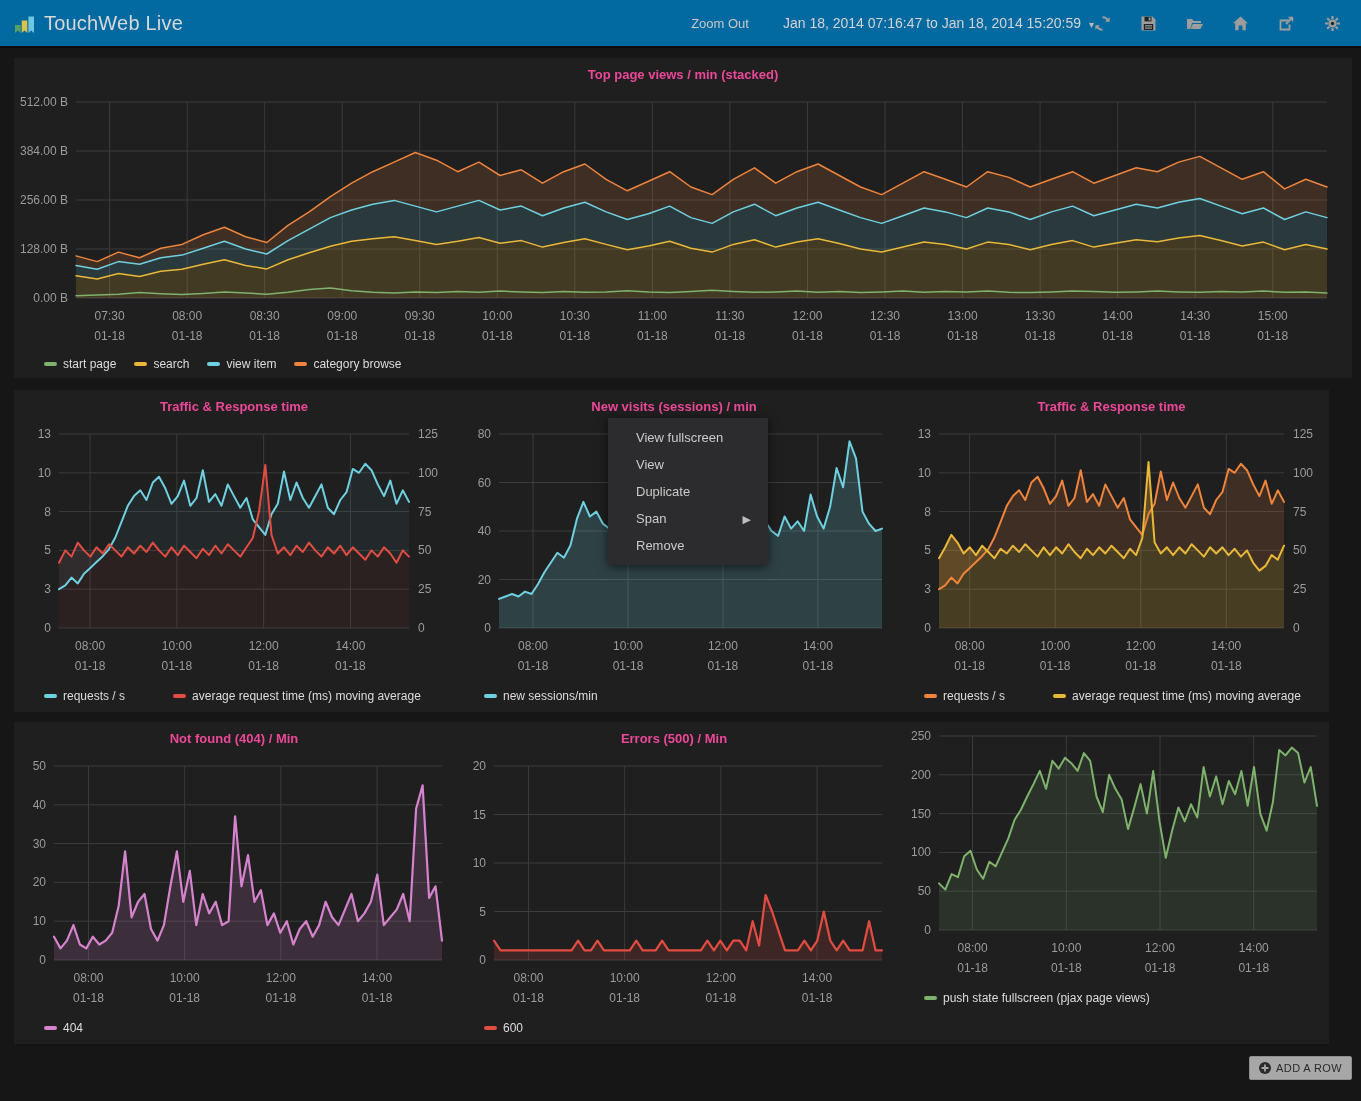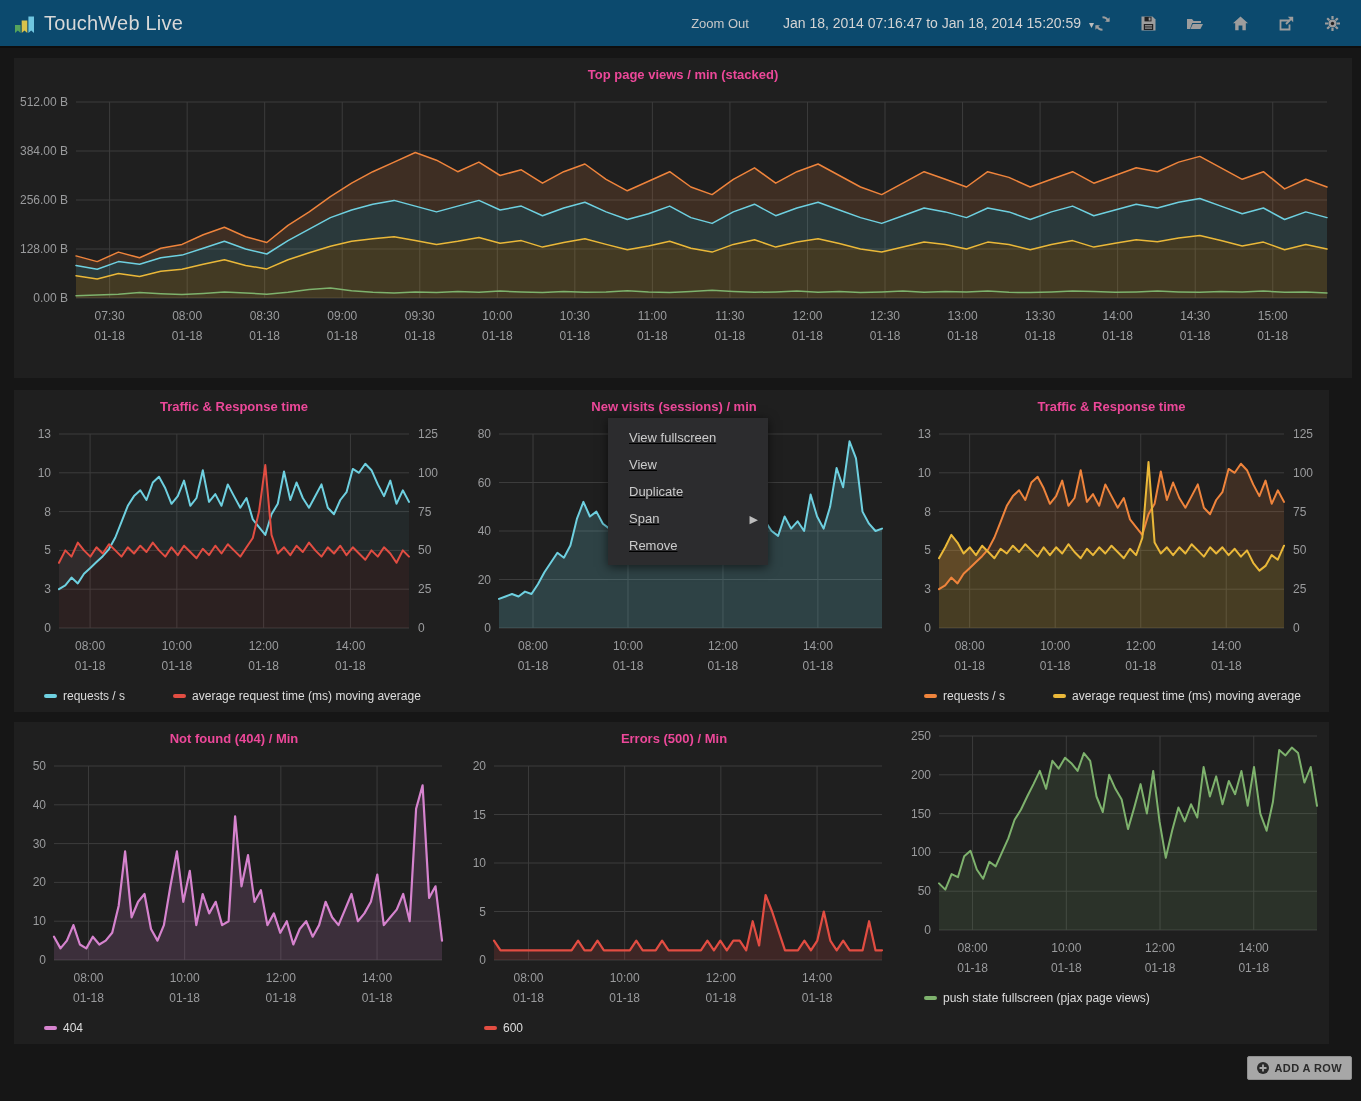--- a/index.html
+++ b/index.html
@@ -1,21 +1,21 @@
 <!DOCTYPE html>
 <html><head>
 <meta charset="utf-8">
 <style>
   * { margin:0; padding:0; box-sizing:border-box; }
   html,body { background:#131313; }
   body { font-family:"Liberation Sans", sans-serif; }
   #app { position:relative; width:1361px; height:1101px; background:#161616; overflow:hidden; }
 
   
-  .navbar { height:48px; background:#0c4a6e; border-bottom:2px solid #0e0e0e;
+  .navbar { height:48px; background:#0369a1; border-bottom:2px solid #0e0e0e;
             display:flex; align-items:center; padding:0 20px 0 14px;justify-content:space-between; }
   .brand { display:flex; align-items:center; gap:8px; }
   .brand-title { font-size:20px; color:#d8d8d8; letter-spacing:0.2px; }
   .nav-right { margin-left:auto; display:flex; align-items:center; }
   .zoom-out { font-size:13px; color:#c8c8c8; cursor:pointer; margin-right:34px; }
   .time-range { font-size:14px; color:#d4d4d4; cursor:pointer; }
   .time-range .caret { font-size:10px; color:#bdbdbd; margin-left:4px; }
   .nav-icons { display:flex; align-items:center; gap:29px; }
   .nav-icon { width:17px; height:17px; cursor:pointer; display:inline-flex; }
   .nav-icon svg { width:17px; height:17px; fill:#9d9d9d; stroke:#9d9d9d; }
@@ -32,29 +32,29 @@
   .chart-region { position:relative; height:262px; }
   .chart-region svg { display:block; }
   .legend { display:flex; align-items:center; padding-left:30px; gap:18px; height:28px; }
   .legend.wide-gap { gap:48px; }
   .legend-item { display:flex; align-items:center; gap:6px; cursor:pointer; }
   .legend-swatch { width:13px; height:4px; border-radius:2px; }
   .legend-label { font-size:12px; color:#dcdcdc; }
 
   
   .ctx-menu { position:absolute; left:608px; top:418px; width:160px; background:#2c2c2e;
-              box-shadow:0 2px 10px rgba(0,0,0,0.6); z-index:50; padding:6px 0;text-decoration:underline; }
+              box-shadow:0 2px 10px rgba(0,0,0,0.6); z-index:50; padding:6px 7px; }
   .ctx-item { position:relative; padding:6px 14px 6px 21px; font-size:13px; color:#cbcbcb;
               cursor:pointer; line-height:15px; }
   .ctx-item .sub-arrow { position:absolute; right:10px; top:7px; font-size:11px; color:#bdbdbd; }
 
   
   .add-row-bar { display:flex; justify-content:flex-end; padding:2px 0 0 0; }
   .add-row-btn { display:inline-flex; align-items:center; gap:5px; background:#a7a7a7;
-                 color:#2b2b2b; font-size:11px; font-weight:bold; letter-spacing:0.4px;
+                 color:#2b2b2b; font-size:11px; font-weight:normal; letter-spacing:0.4px;
                  padding:5px 9px; border-radius:2px; cursor:pointer; border:1px solid #8f8f8f; }
   .add-row-btn svg { width:12px; height:12px; }
 </style>
 </head>
 <body>
 
 <div id="app">
 
   <div class="navbar">
     <div class="brand">
@@ -188,20 +188,38 @@
               <text x="1258.7210743801652" y="252" fill="#9a9b9d" font-size="12" text-anchor="middle">01-18</text>
               <path d="M62.0,187.8L83.2,190.9L104.4,185.5L125.6,188.6L146.8,183.2L168.0,181.3L189.2,176.3L210.4,171.7L231.6,177.5L252.8,180.9L274.0,171.7L295.2,164.8L316.4,158.3L337.6,153.3L358.8,150.7L380.1,148.8L401.3,152.6L422.5,156.4L443.7,153.3L464.9,149.5L486.1,155.3L507.3,152.6L528.5,159.1L549.7,154.5L570.9,150.7L592.1,156.4L613.3,161.8L634.5,157.9L655.7,153.3L676.9,160.2L698.1,164.1L719.3,156.4L740.5,151.8L761.7,159.1L782.9,154.1L804.1,150.7L825.3,155.6L846.5,161.0L867.7,164.1L888.9,159.1L910.1,154.1L931.3,156.4L952.5,161.0L973.7,154.1L994.9,156.4L1016.2,161.8L1037.4,156.4L1058.6,152.6L1079.8,159.1L1101.0,155.3L1122.2,151.8L1143.4,153.7L1164.6,149.9L1185.8,147.6L1207.0,152.6L1228.2,157.9L1249.4,154.1L1270.6,161.8L1291.8,156.4L1313.0,161.0L1313,210L62,210Z" fill="#EAB839" fill-opacity="0.18" stroke="none"></path>
               <path d="M62.0,177.5L83.2,181.3L104.4,173.6L125.6,176.3L146.8,169.8L168.0,167.1L189.2,160.2L210.4,153.3L231.6,161.0L252.8,166.0L274.0,152.6L295.2,141.1L316.4,129.6L337.6,122.0L358.8,116.2L380.1,112.4L401.3,118.1L422.5,123.9L443.7,118.1L464.9,112.4L486.1,122.0L507.3,118.1L528.5,127.7L549.7,120.0L570.9,114.3L592.1,123.9L613.3,131.5L634.5,125.8L655.7,118.1L676.9,129.6L698.1,135.4L719.3,123.9L740.5,116.2L761.7,127.7L782.9,120.0L804.1,114.3L825.3,122.0L846.5,129.6L867.7,135.4L888.9,127.7L910.1,120.0L931.3,123.9L952.5,129.6L973.7,120.0L994.9,123.9L1016.2,131.5L1037.4,123.9L1058.6,118.1L1079.8,127.7L1101.0,122.0L1122.2,116.2L1143.4,120.0L1164.6,114.3L1185.8,110.5L1207.0,118.1L1228.2,125.8L1249.4,120.0L1270.6,131.5L1291.8,123.9L1313.0,129.6L1313.0,161.0L1291.8,156.4L1270.6,161.8L1249.4,154.1L1228.2,157.9L1207.0,152.6L1185.8,147.6L1164.6,149.9L1143.4,153.7L1122.2,151.8L1101.0,155.3L1079.8,159.1L1058.6,152.6L1037.4,156.4L1016.2,161.8L994.9,156.4L973.7,154.1L952.5,161.0L931.3,156.4L910.1,154.1L888.9,159.1L867.7,164.1L846.5,161.0L825.3,155.6L804.1,150.7L782.9,154.1L761.7,159.1L740.5,151.8L719.3,156.4L698.1,164.1L676.9,160.2L655.7,153.3L634.5,157.9L613.3,161.8L592.1,156.4L570.9,150.7L549.7,154.5L528.5,159.1L507.3,152.6L486.1,155.3L464.9,149.5L443.7,153.3L422.5,156.4L401.3,152.6L380.1,148.8L358.8,150.7L337.6,153.3L316.4,158.3L295.2,164.8L274.0,171.7L252.8,180.9L231.6,177.5L210.4,171.7L189.2,176.3L168.0,181.3L146.8,183.2L125.6,188.6L104.4,185.5L83.2,190.9L62.0,187.8Z" fill="#6ED0E0" fill-opacity="0.15" stroke="none"></path>
               <path d="M62.0,167.9L83.2,173.6L104.4,164.1L125.6,169.8L146.8,160.2L168.0,156.4L189.2,146.8L210.4,139.2L231.6,148.8L252.8,154.5L274.0,137.3L295.2,123.9L316.4,108.6L337.6,95.2L358.8,83.7L380.1,74.1L401.3,64.5L422.5,72.2L443.7,83.7L464.9,74.1L486.1,87.5L507.3,81.8L528.5,95.2L549.7,83.7L570.9,76.0L592.1,91.3L613.3,102.8L634.5,93.2L655.7,83.7L676.9,99.0L698.1,106.6L719.3,91.3L740.5,79.8L761.7,95.2L782.9,83.7L804.1,76.0L825.3,87.5L846.5,99.0L867.7,106.6L888.9,95.2L910.1,83.7L931.3,91.3L952.5,99.0L973.7,83.7L994.9,89.4L1016.2,99.0L1037.4,91.3L1058.6,83.7L1079.8,95.2L1101.0,87.5L1122.2,79.8L1143.4,83.7L1164.6,74.1L1185.8,68.4L1207.0,79.8L1228.2,91.3L1249.4,83.7L1270.6,100.9L1291.8,91.3L1313.0,99.0L1313.0,129.6L1291.8,123.9L1270.6,131.5L1249.4,120.0L1228.2,125.8L1207.0,118.1L1185.8,110.5L1164.6,114.3L1143.4,120.0L1122.2,116.2L1101.0,122.0L1079.8,127.7L1058.6,118.1L1037.4,123.9L1016.2,131.5L994.9,123.9L973.7,120.0L952.5,129.6L931.3,123.9L910.1,120.0L888.9,127.7L867.7,135.4L846.5,129.6L825.3,122.0L804.1,114.3L782.9,120.0L761.7,127.7L740.5,116.2L719.3,123.9L698.1,135.4L676.9,129.6L655.7,118.1L634.5,125.8L613.3,131.5L592.1,123.9L570.9,114.3L549.7,120.0L528.5,127.7L507.3,118.1L486.1,122.0L464.9,112.4L443.7,118.1L422.5,123.9L401.3,118.1L380.1,112.4L358.8,116.2L337.6,122.0L316.4,129.6L295.2,141.1L274.0,152.6L252.8,166.0L231.6,161.0L210.4,153.3L189.2,160.2L168.0,167.1L146.8,169.8L125.6,176.3L104.4,173.6L83.2,181.3L62.0,177.5Z" fill="#EF843C" fill-opacity="0.15" stroke="none"></path>
               <polyline points="62.0,207.7 83.2,206.9 104.4,206.2 125.6,204.6 146.8,205.8 168.0,206.6 189.2,205.4 210.4,203.9 231.6,205.0 252.8,206.2 274.0,204.3 295.2,201.6 316.4,200.0 337.6,202.7 358.8,204.3 380.1,205.0 401.3,203.9 422.5,204.6 443.7,203.5 464.9,204.3 486.1,203.1 507.3,203.9 528.5,204.6 549.7,203.5 570.9,204.3 592.1,203.9 613.3,202.7 634.5,203.9 655.7,204.6 676.9,203.5 698.1,202.3 719.3,203.5 740.5,204.3 761.7,203.9 782.9,203.1 804.1,204.3 825.3,203.5 846.5,204.6 867.7,203.9 888.9,203.1 910.1,204.3 931.3,203.5 952.5,203.9 973.7,203.1 994.9,204.3 1016.2,204.6 1037.4,203.9 1058.6,203.1 1079.8,203.5 1101.0,204.3 1122.2,203.9 1143.4,203.1 1164.6,203.9 1185.8,204.3 1207.0,203.5 1228.2,203.9 1249.4,203.1 1270.6,204.3 1291.8,203.9 1313.0,205.0" fill="none" stroke="#7EB26D" stroke-width="1.5" stroke-linejoin="round" stroke-linecap="round"></polyline>
               <polyline points="62.0,187.8 83.2,190.9 104.4,185.5 125.6,188.6 146.8,183.2 168.0,181.3 189.2,176.3 210.4,171.7 231.6,177.5 252.8,180.9 274.0,171.7 295.2,164.8 316.4,158.3 337.6,153.3 358.8,150.7 380.1,148.8 401.3,152.6 422.5,156.4 443.7,153.3 464.9,149.5 486.1,155.3 507.3,152.6 528.5,159.1 549.7,154.5 570.9,150.7 592.1,156.4 613.3,161.8 634.5,157.9 655.7,153.3 676.9,160.2 698.1,164.1 719.3,156.4 740.5,151.8 761.7,159.1 782.9,154.1 804.1,150.7 825.3,155.6 846.5,161.0 867.7,164.1 888.9,159.1 910.1,154.1 931.3,156.4 952.5,161.0 973.7,154.1 994.9,156.4 1016.2,161.8 1037.4,156.4 1058.6,152.6 1079.8,159.1 1101.0,155.3 1122.2,151.8 1143.4,153.7 1164.6,149.9 1185.8,147.6 1207.0,152.6 1228.2,157.9 1249.4,154.1 1270.6,161.8 1291.8,156.4 1313.0,161.0" fill="none" stroke="#EAB839" stroke-width="1.5" stroke-linejoin="round" stroke-linecap="round"></polyline>
               <polyline points="62.0,177.5 83.2,181.3 104.4,173.6 125.6,176.3 146.8,169.8 168.0,167.1 189.2,160.2 210.4,153.3 231.6,161.0 252.8,166.0 274.0,152.6 295.2,141.1 316.4,129.6 337.6,122.0 358.8,116.2 380.1,112.4 401.3,118.1 422.5,123.9 443.7,118.1 464.9,112.4 486.1,122.0 507.3,118.1 528.5,127.7 549.7,120.0 570.9,114.3 592.1,123.9 613.3,131.5 634.5,125.8 655.7,118.1 676.9,129.6 698.1,135.4 719.3,123.9 740.5,116.2 761.7,127.7 782.9,120.0 804.1,114.3 825.3,122.0 846.5,129.6 867.7,135.4 888.9,127.7 910.1,120.0 931.3,123.9 952.5,129.6 973.7,120.0 994.9,123.9 1016.2,131.5 1037.4,123.9 1058.6,118.1 1079.8,127.7 1101.0,122.0 1122.2,116.2 1143.4,120.0 1164.6,114.3 1185.8,110.5 1207.0,118.1 1228.2,125.8 1249.4,120.0 1270.6,131.5 1291.8,123.9 1313.0,129.6" fill="none" stroke="#6ED0E0" stroke-width="1.5" stroke-linejoin="round" stroke-linecap="round"></polyline>
               <polyline points="62.0,167.9 83.2,173.6 104.4,164.1 125.6,169.8 146.8,160.2 168.0,156.4 189.2,146.8 210.4,139.2 231.6,148.8 252.8,154.5 274.0,137.3 295.2,123.9 316.4,108.6 337.6,95.2 358.8,83.7 380.1,74.1 401.3,64.5 422.5,72.2 443.7,83.7 464.9,74.1 486.1,87.5 507.3,81.8 528.5,95.2 549.7,83.7 570.9,76.0 592.1,91.3 613.3,102.8 634.5,93.2 655.7,83.7 676.9,99.0 698.1,106.6 719.3,91.3 740.5,79.8 761.7,95.2 782.9,83.7 804.1,76.0 825.3,87.5 846.5,99.0 867.7,106.6 888.9,95.2 910.1,83.7 931.3,91.3 952.5,99.0 973.7,83.7 994.9,89.4 1016.2,99.0 1037.4,91.3 1058.6,83.7 1079.8,95.2 1101.0,87.5 1122.2,79.8 1143.4,83.7 1164.6,74.1 1185.8,68.4 1207.0,79.8 1228.2,91.3 1249.4,83.7 1270.6,100.9 1291.8,91.3 1313.0,99.0" fill="none" stroke="#EF843C" stroke-width="1.5" stroke-linejoin="round" stroke-linecap="round"></polyline>
             </svg>
           </div>
+        <div class="legend">
+            <span class="legend-item">
+              <span class="legend-swatch" style="background: rgb(126, 178, 109);"></span>
+              <span class="legend-label">start page</span>
+            </span>
+            <span class="legend-item">
+              <span class="legend-swatch" style="background: rgb(234, 184, 57);"></span>
+              <span class="legend-label">search</span>
+            </span>
+            <span class="legend-item">
+              <span class="legend-swatch" style="background: rgb(110, 208, 224);"></span>
+              <span class="legend-label">view item</span>
+            </span>
+            <span class="legend-item">
+              <span class="legend-swatch" style="background: rgb(239, 132, 60);"></span>
+              <span class="legend-label">category browse</span>
+            </span>
+          </div>
       </div>
     </div>
 
     <div class="grid3">
       <div class="panel small">
         <div class="panel-title">Traffic &amp; Response time</div>
         <div class="chart-region">
             <svg width="440" height="262">
               <line x1="45" y1="208" x2="395" y2="208" stroke="#3c3c3c" stroke-width="1"></line>
               <text x="37" y="212" fill="#9a9b9d" font-size="12" text-anchor="end">0</text>
@@ -273,20 +291,26 @@
               <line x1="268.944214876033" y1="14" x2="268.944214876033" y2="208" stroke="#3c3c3c" stroke-width="1"></line>
               <text x="268.944214876033" y="230" fill="#9a9b9d" font-size="12" text-anchor="middle">12:00</text>
               <text x="268.944214876033" y="250" fill="#9a9b9d" font-size="12" text-anchor="middle">01-18</text>
               <line x1="363.9028925619835" y1="14" x2="363.9028925619835" y2="208" stroke="#3c3c3c" stroke-width="1"></line>
               <text x="363.9028925619835" y="230" fill="#9a9b9d" font-size="12" text-anchor="middle">14:00</text>
               <text x="363.9028925619835" y="250" fill="#9a9b9d" font-size="12" text-anchor="middle">01-18</text>
               <path d="M45.0,178.9L51.5,176.5L58.0,174.0L64.5,176.5L71.0,171.6L77.5,174.0L83.9,164.3L90.4,152.2L96.9,142.5L103.4,132.8L109.9,137.7L116.4,125.5L122.9,98.9L129.4,81.9L135.9,96.5L142.4,91.6L148.9,103.7L155.4,108.6L161.8,101.3L168.3,115.9L174.8,106.1L181.3,111.0L187.8,120.7L194.3,108.6L200.8,115.9L207.3,111.0L213.8,128.0L220.3,135.3L226.8,120.7L233.3,128.0L239.7,115.9L246.2,132.8L252.7,123.1L259.2,111.0L265.7,120.7L272.2,106.1L278.7,115.9L285.2,101.3L291.7,113.4L298.2,108.6L304.7,120.7L311.2,101.3L317.6,111.0L324.1,115.9L330.6,96.5L337.1,108.6L343.6,101.3L350.1,111.0L356.6,74.6L363.1,96.5L369.6,108.6L376.1,86.8L382.6,48.0L389.1,67.3L395.5,21.3L402.0,38.3L408.5,91.6L415.0,103.7L421.5,111.0L428.0,108.6L428,208L45,208Z" fill="#6ED0E0" fill-opacity="0.2" stroke="none"></path>
               <polyline points="45.0,178.9 51.5,176.5 58.0,174.0 64.5,176.5 71.0,171.6 77.5,174.0 83.9,164.3 90.4,152.2 96.9,142.5 103.4,132.8 109.9,137.7 116.4,125.5 122.9,98.9 129.4,81.9 135.9,96.5 142.4,91.6 148.9,103.7 155.4,108.6 161.8,101.3 168.3,115.9 174.8,106.1 181.3,111.0 187.8,120.7 194.3,108.6 200.8,115.9 207.3,111.0 213.8,128.0 220.3,135.3 226.8,120.7 233.3,128.0 239.7,115.9 246.2,132.8 252.7,123.1 259.2,111.0 265.7,120.7 272.2,106.1 278.7,115.9 285.2,101.3 291.7,113.4 298.2,108.6 304.7,120.7 311.2,101.3 317.6,111.0 324.1,115.9 330.6,96.5 337.1,108.6 343.6,101.3 350.1,111.0 356.6,74.6 363.1,96.5 369.6,108.6 376.1,86.8 382.6,48.0 389.1,67.3 395.5,21.3 402.0,38.3 408.5,91.6 415.0,103.7 421.5,111.0 428.0,108.6" fill="none" stroke="#6ED0E0" stroke-width="2" stroke-linejoin="round" stroke-linecap="round"></polyline>
             </svg>
           </div>
+        <div class="legend">
+            <span class="legend-item">
+              <span class="legend-swatch" style="background: rgb(110, 208, 224);"></span>
+              <span class="legend-label">new sessions/min</span>
+            </span>
+          </div>
       </div>
       <div class="panel small">
         <div class="panel-title">Traffic &amp; Response time</div>
         <div class="chart-region">
             <svg width="435" height="262">
               <line x1="45" y1="208" x2="390" y2="208" stroke="#3c3c3c" stroke-width="1"></line>
               <text x="37" y="212" fill="#9a9b9d" font-size="12" text-anchor="end">0</text>
               <text x="399" y="212" fill="#9a9b9d" font-size="12" text-anchor="start">0</text>
               <line x1="45" y1="169.2" x2="390" y2="169.2" stroke="#3c3c3c" stroke-width="1"></line>
               <text x="37" y="173.2" fill="#9a9b9d" font-size="12" text-anchor="end">3</text>

